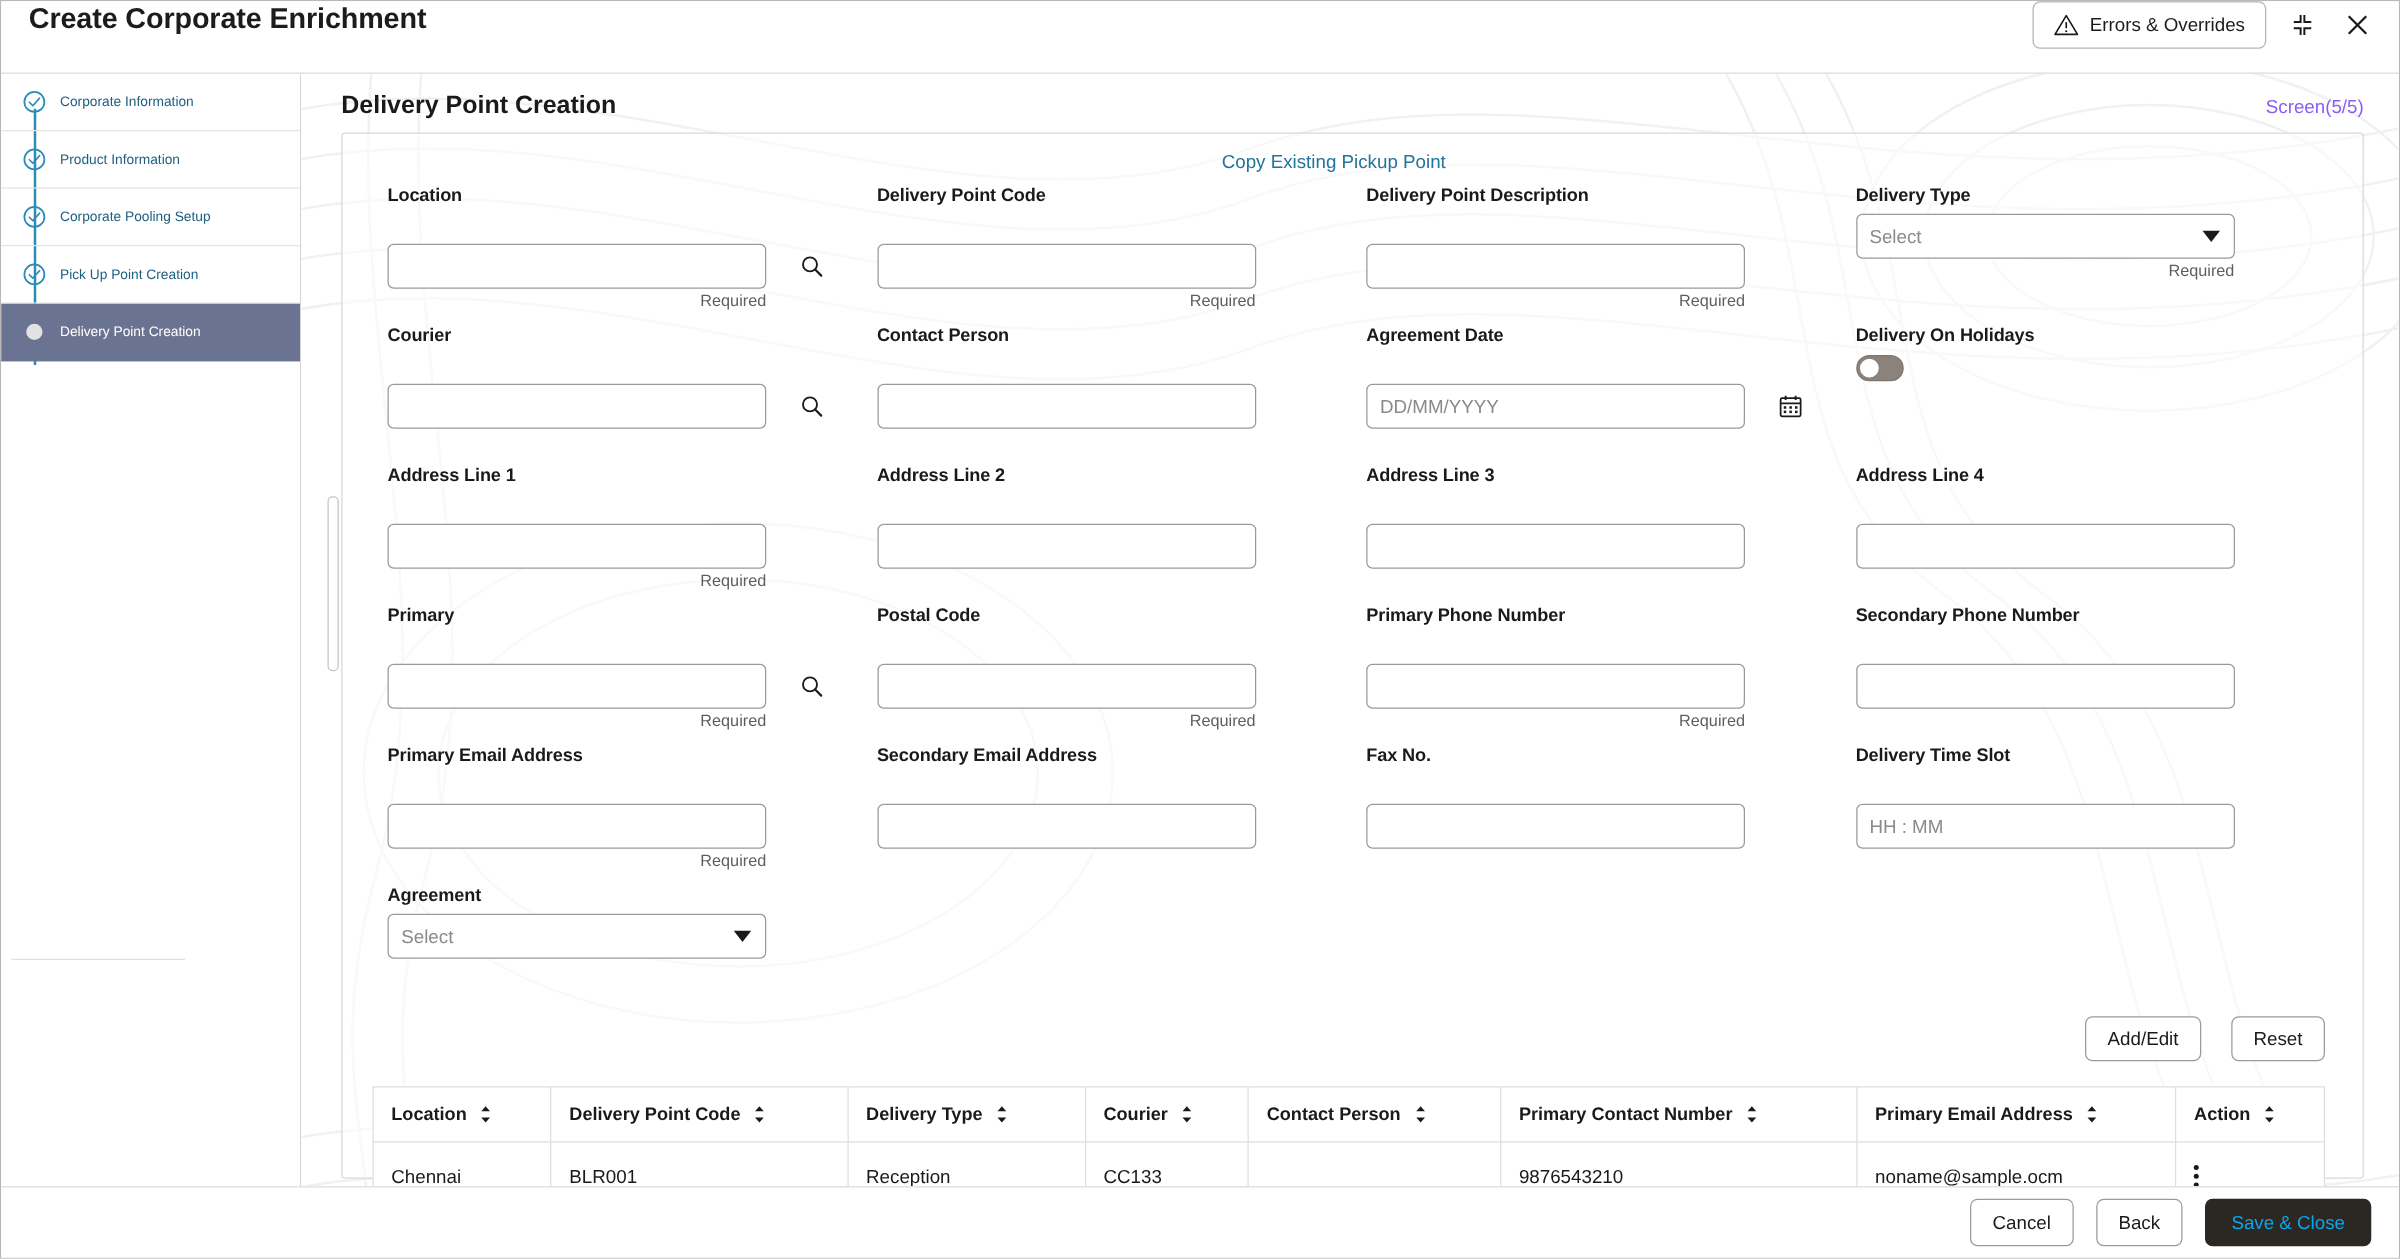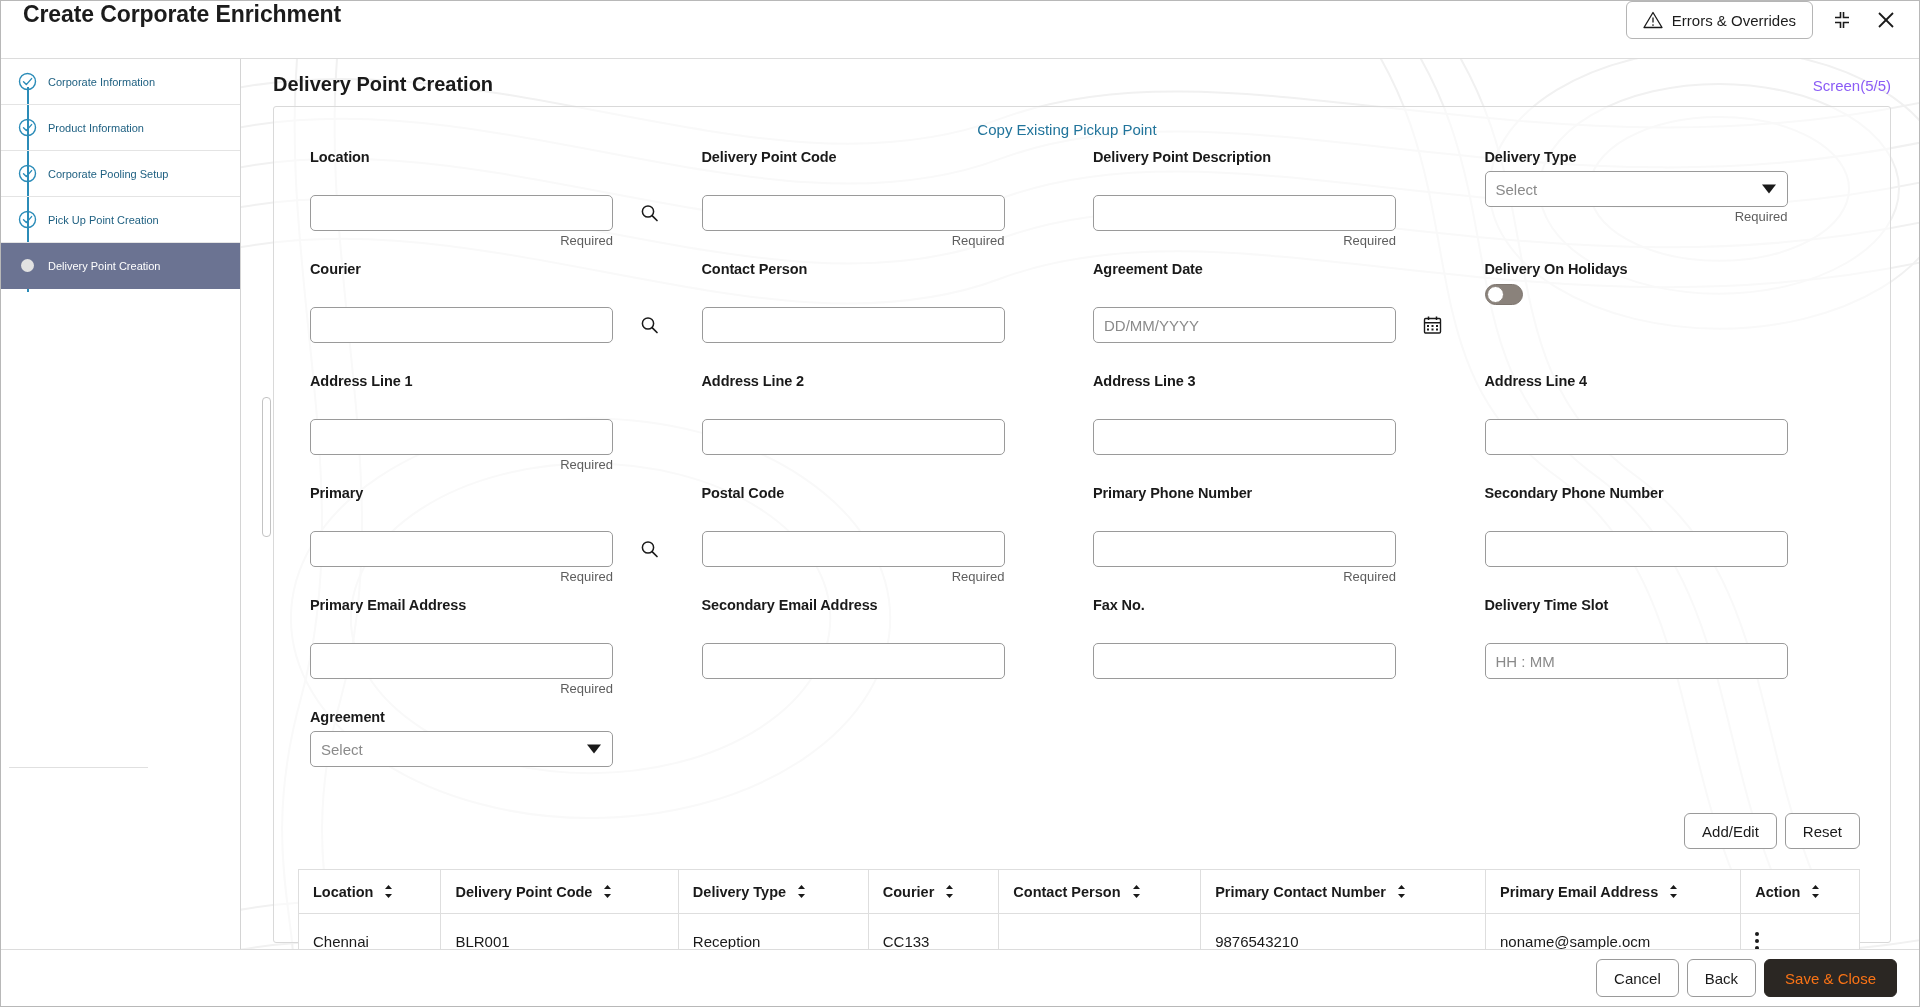--- a/index.html
+++ b/index.html
@@ -164,21 +164,21 @@
     background: #8a827b; position: relative; cursor: pointer;
     margin-top: 7px; border: 1px solid #7e766f;
   }
   .toggle .knob {
     position: absolute; left: 1px; top: 1px;
     width: 17px; height: 17px; border-radius: 50%;
     background: #ffffff; border: 1px solid #8a827b;
   }
 
   .action-row {
-    display: flex; justify-content: flex-end; gap: 0;
+    display: flex; justify-content: flex-end; gap: 16px;
     padding: 16px 30px 0 0;
   }
   .btn {
     height: 36px; padding: 0 17px;
     border: 1px solid #9a9a9a; border-radius: 6px;
     background: #fff; font-size: 15px; color: #1a1a1a;
     cursor: pointer; font-family: "Liberation Sans", sans-serif;
   }
   .btn + .btn { margin-left: 8px; }
 
@@ -215,25 +215,25 @@
     width: 28px; height: 28px; border: 1px solid #2a2a2a;
     display: flex; align-items: center; justify-content: center;
     font-size: 15px; color: #1a1a1a; cursor: pointer; margin: 0 6px;
   }
 
   
   .footer {
     height: 57px; flex: 0 0 57px;
     border-top: 1px solid #dcdcdc;
     display: flex; align-items: center; justify-content: flex-end;
-    padding-right: 22px; 
+    padding-right: 22px; gap: 10px;
     background: #fff; position: relative; z-index: 4;
   }
   .footer .btn.primary {
-    background: #2b2723; color: #f97316; border-color: #2b2723;
+    background: #2b2723; color: #0ea5e9; border-color: #2b2723;
     padding: 0 20px;
   }
   .footer .btn { height: 38px; }
 </style>
 </head>
 <body>
 
 <div class="app">
 
   <div class="titlebar">

